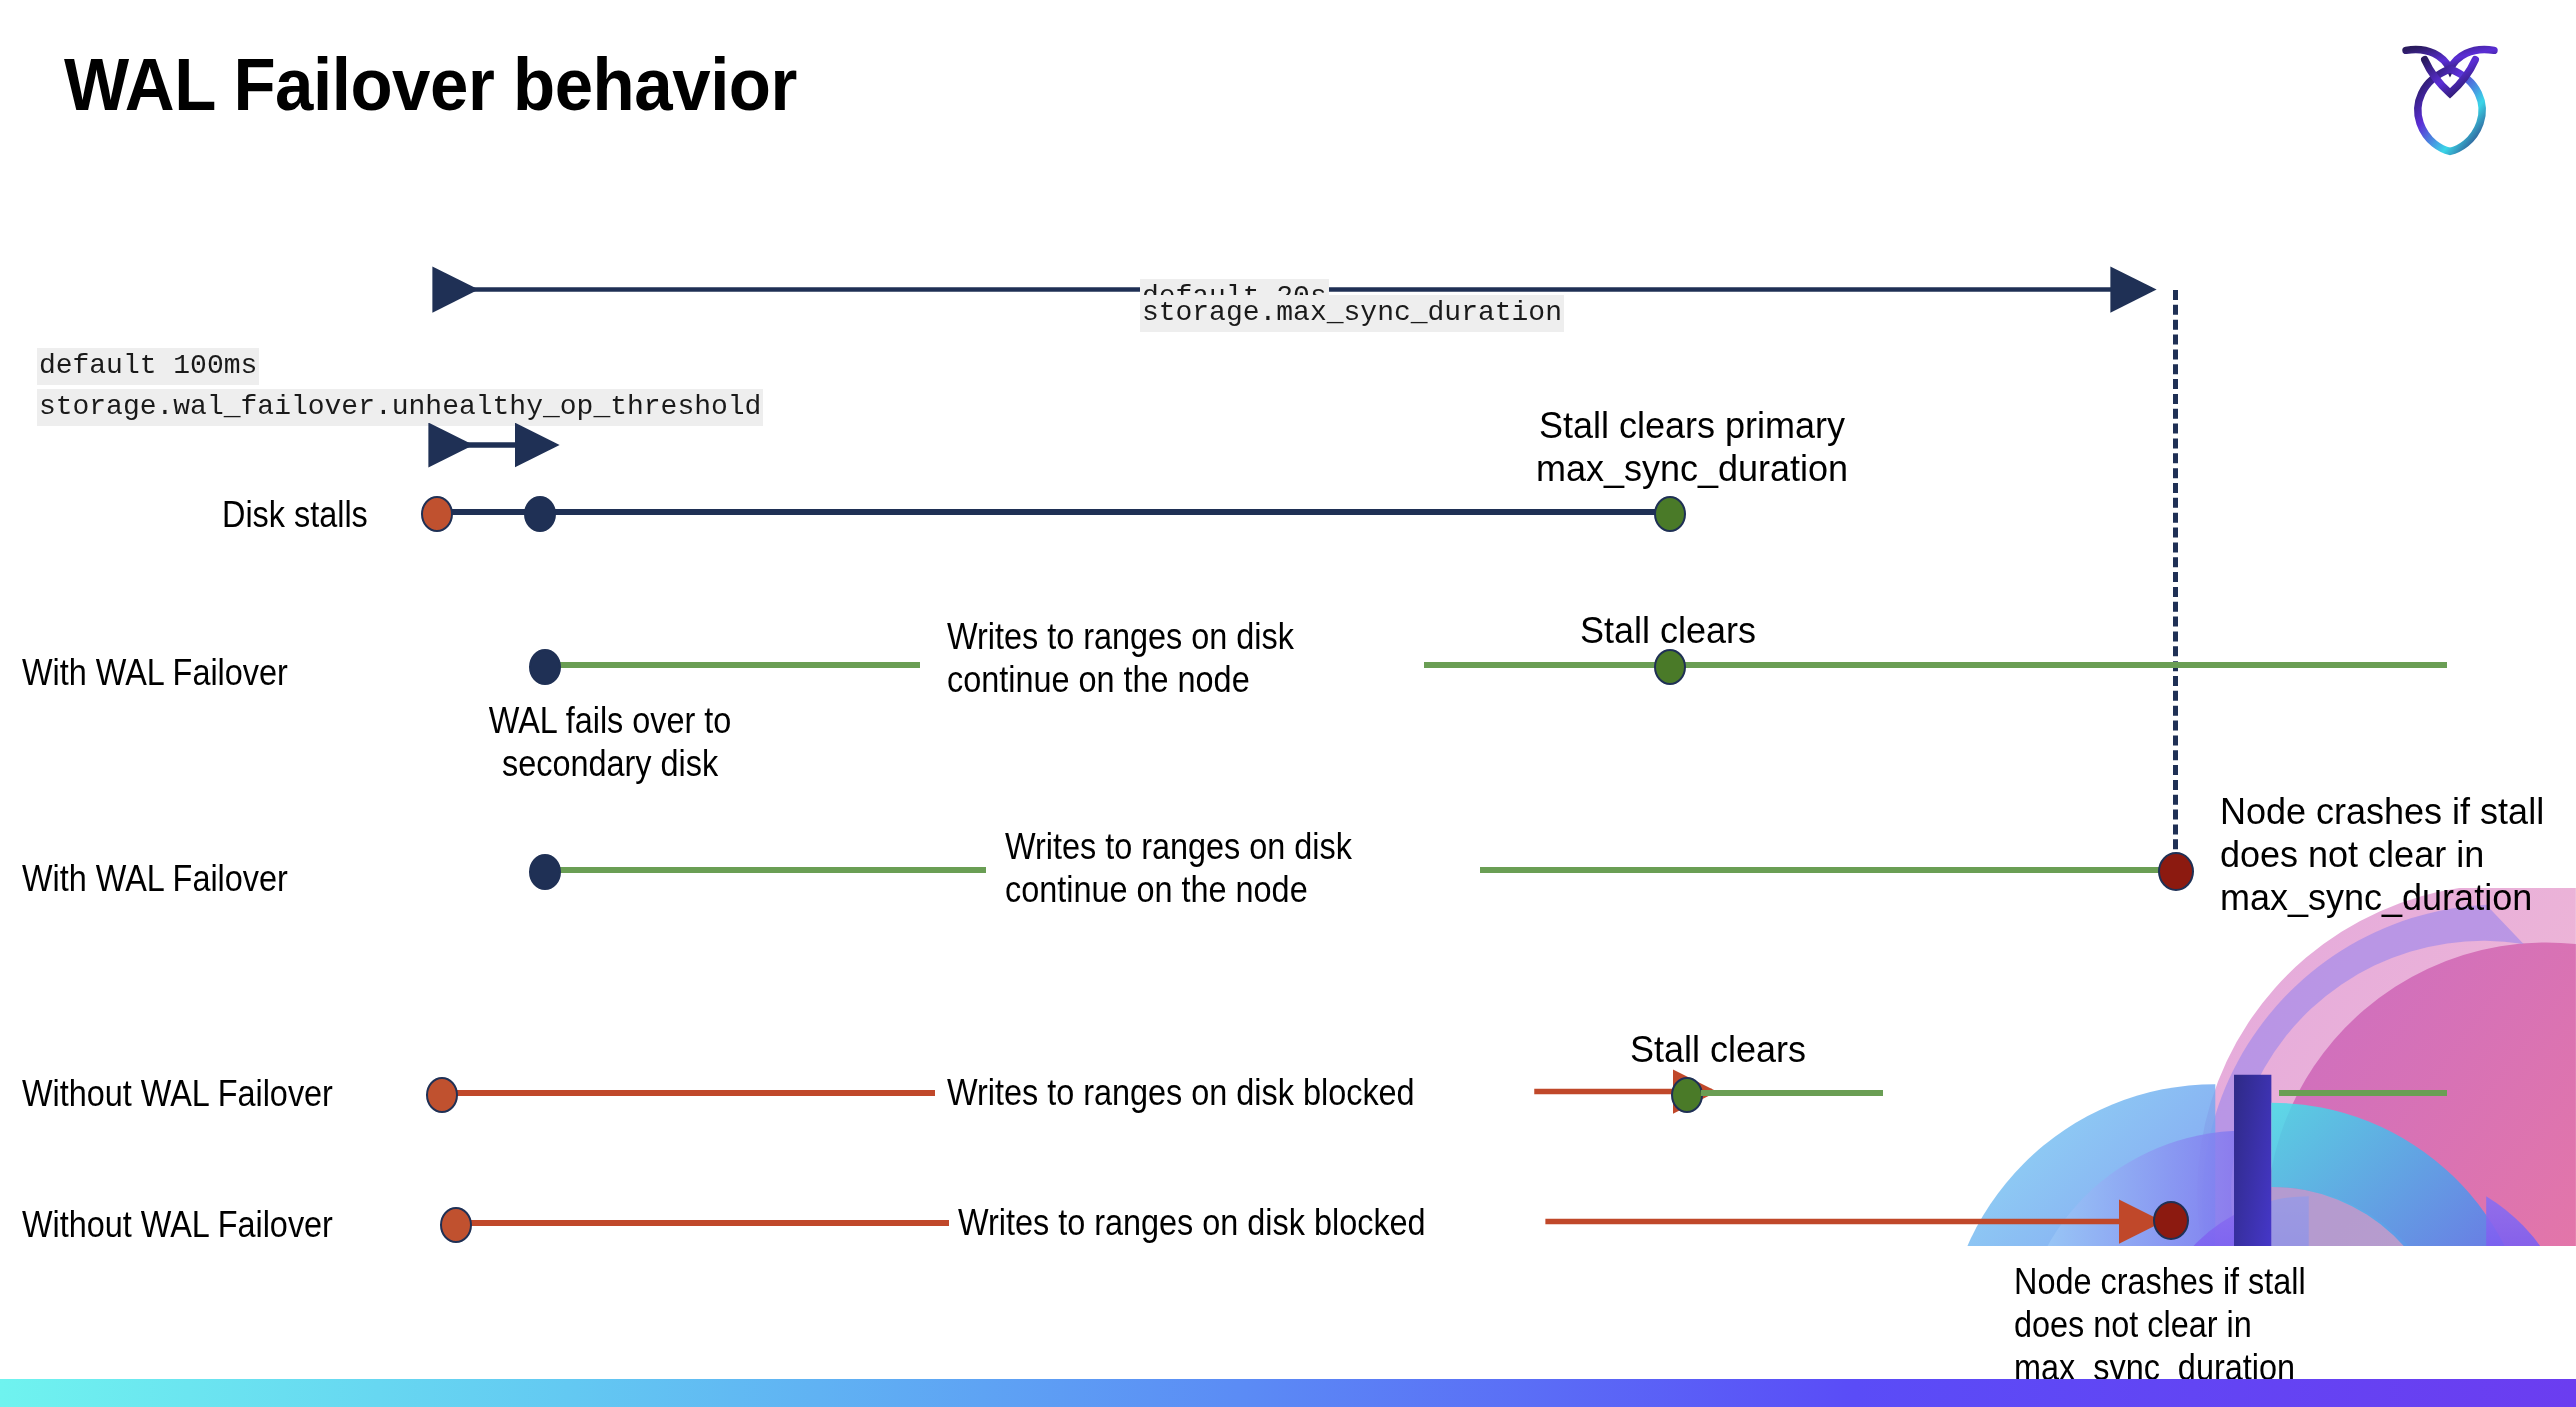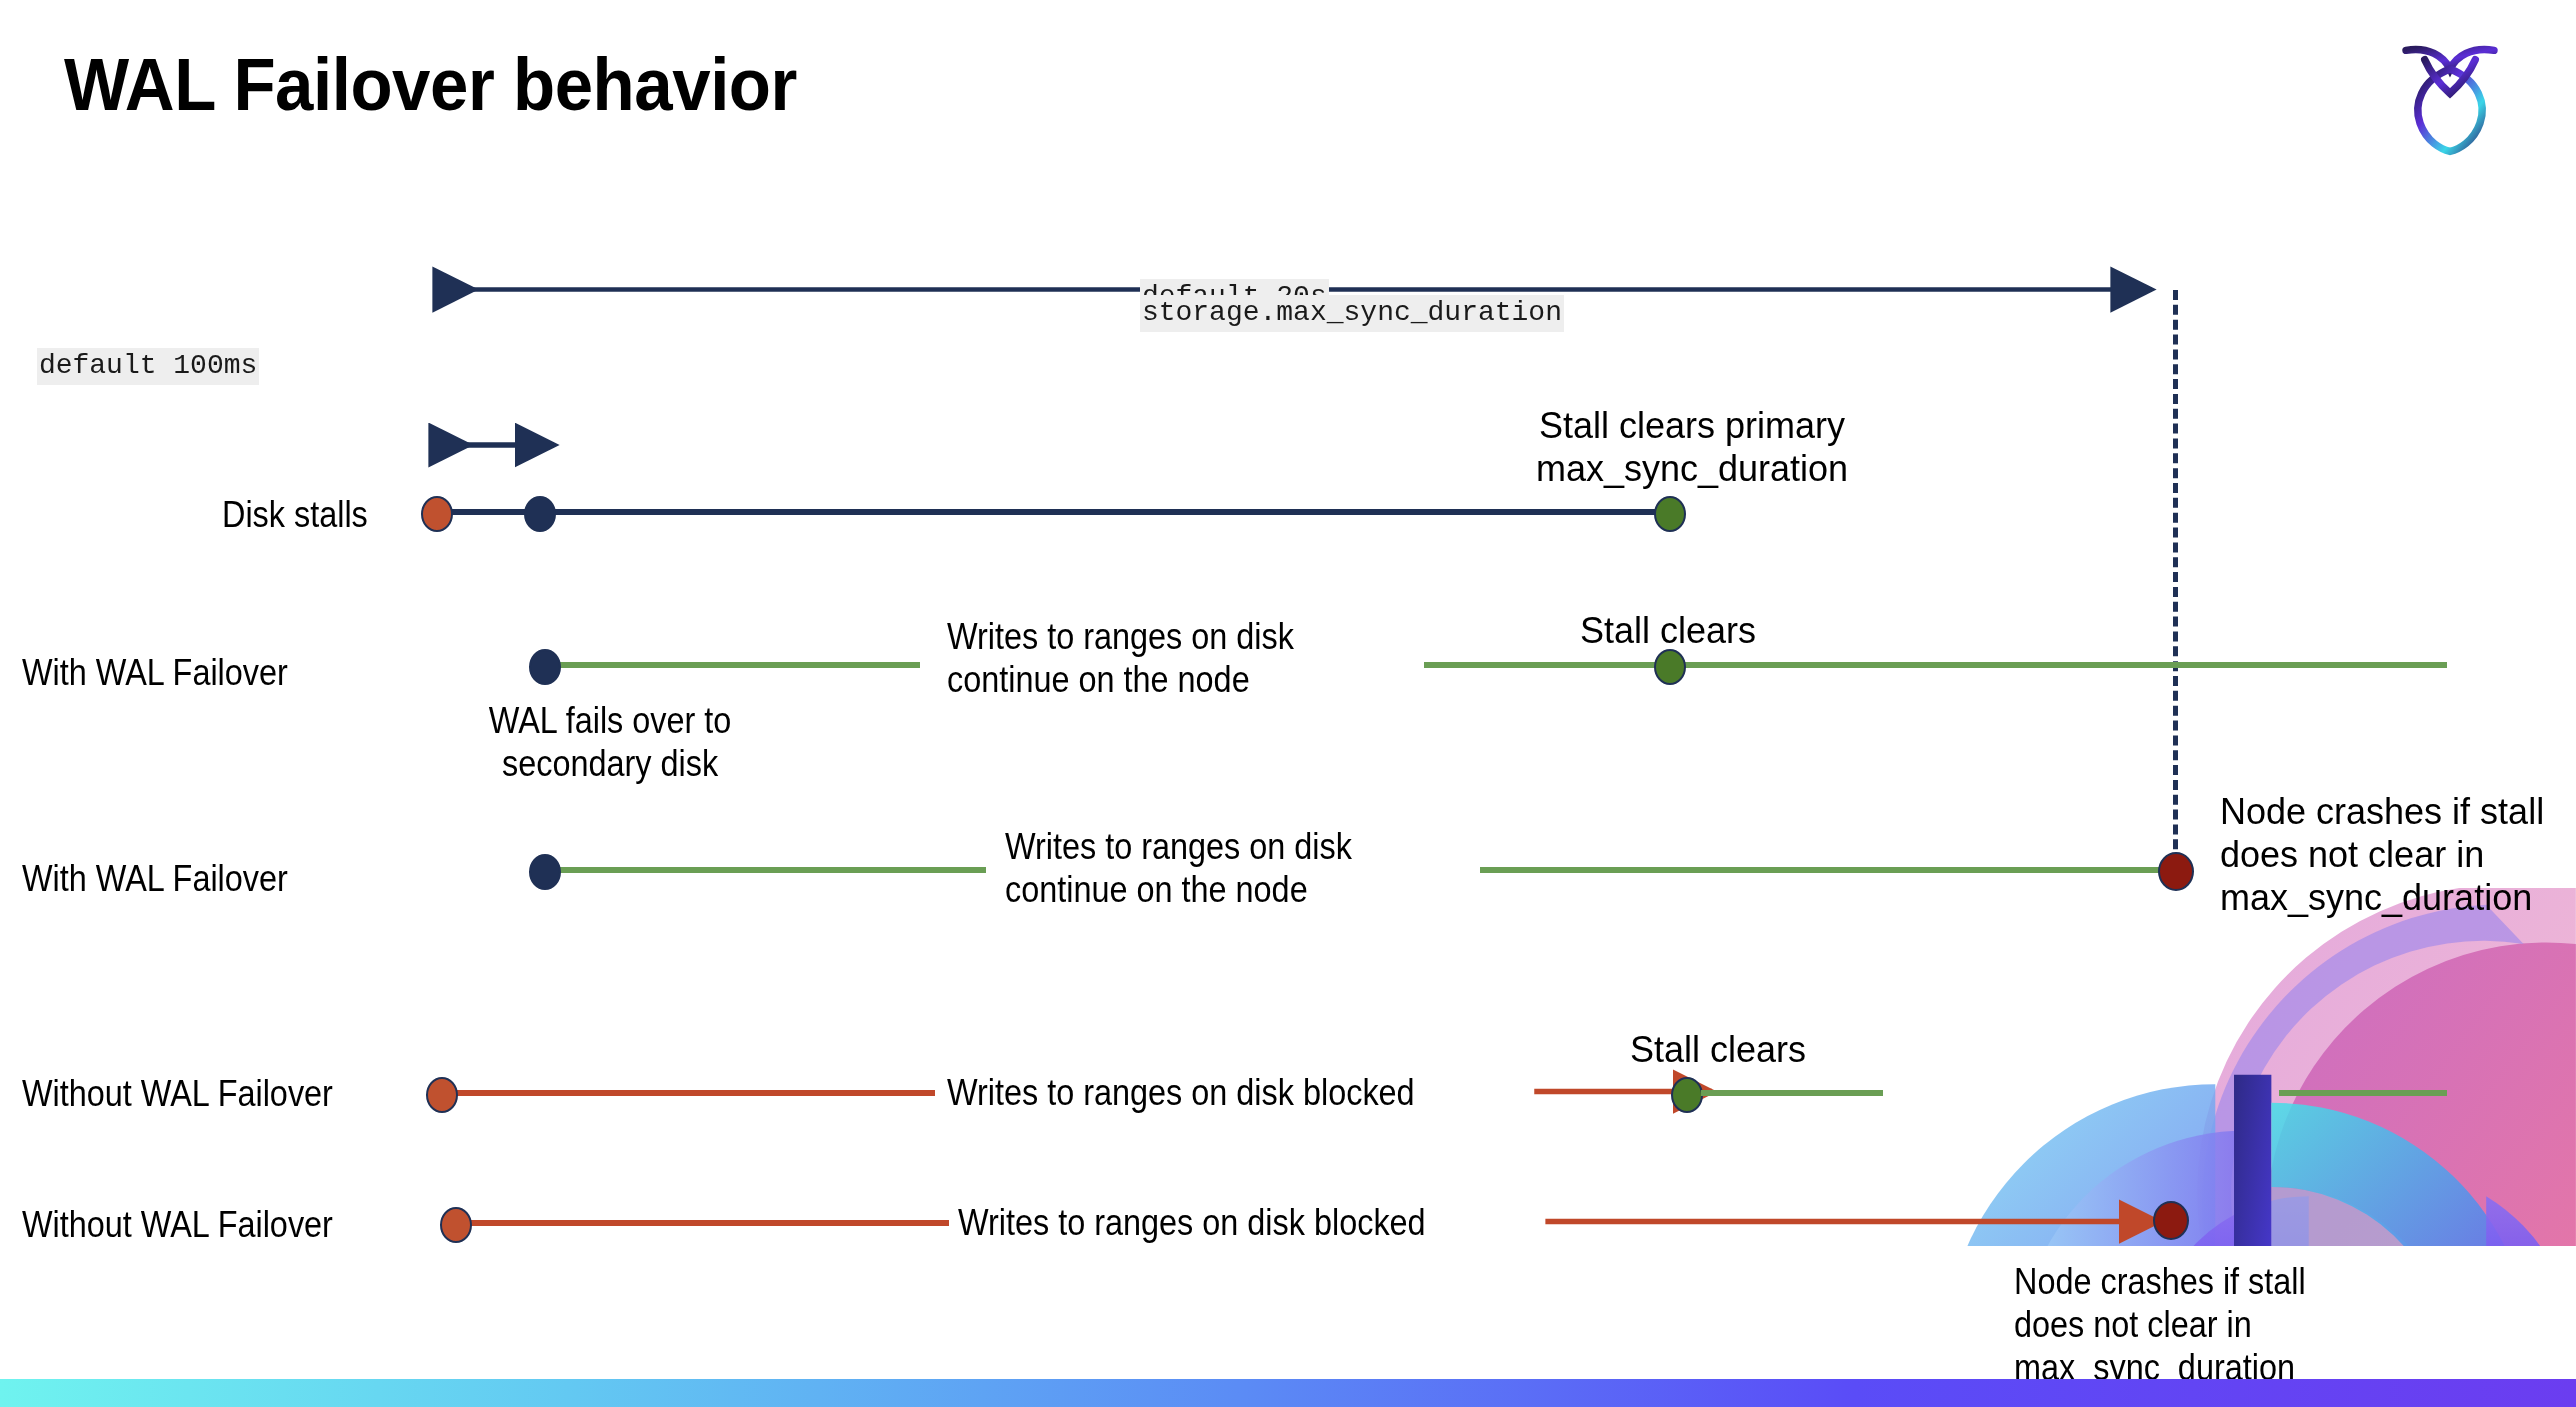--- a/index.html
+++ b/index.html
@@ -149,20 +149,21 @@
       <line x1="18" y1="20" x2="1872" y2="20" stroke="#1f3055" stroke-width="5" marker-start="url(#mL)" marker-end="url(#mR)"></line>
     </svg>
   </div>
 
   <div class="code" style="left:1140px;top:262px;margin-top:17px;">default 20s</div>
   <div class="code" style="left:1140px;top:295px;text-align:center;">storage.max_sync_duration</div>
 
   <div class="vdash" style="left:2173px;top:290px;height:589px;"></div>
 
   <div class="code" style="left:37px;top:348px;">default 100ms</div>
+  <div class="code" style="left:37px;top:389px;">storage.wal_failover.unhealthy_op_threshold</div>
 
   <div style="position:absolute;left:419px;top:428px;width:150px;height:34px;">
     <svg width="150" height="34" viewBox="0 0 160 36">
       <defs>
         <marker id="sL" markerWidth="8" markerHeight="8" refX="7" refY="4" orient="auto-start-reverse" markerUnits="strokeWidth">
           <path d="M0,4 L8,0 L8,8 Z" fill="#1f3055"></path>
         </marker>
         <marker id="sR" markerWidth="8" markerHeight="8" refX="7" refY="4" orient="auto" markerUnits="strokeWidth">
           <path d="M0,0 L8,4 L0,8 Z" fill="#1f3055"></path>
         </marker>

